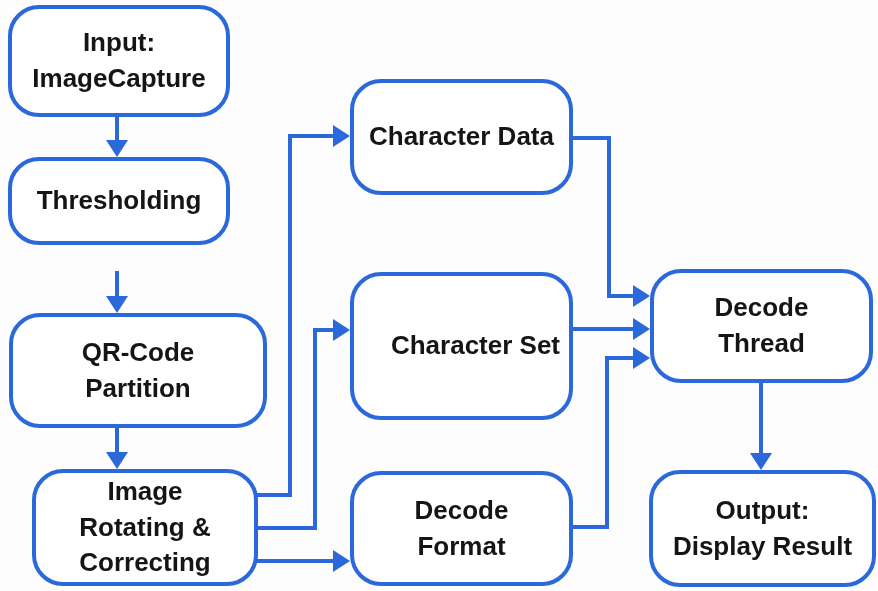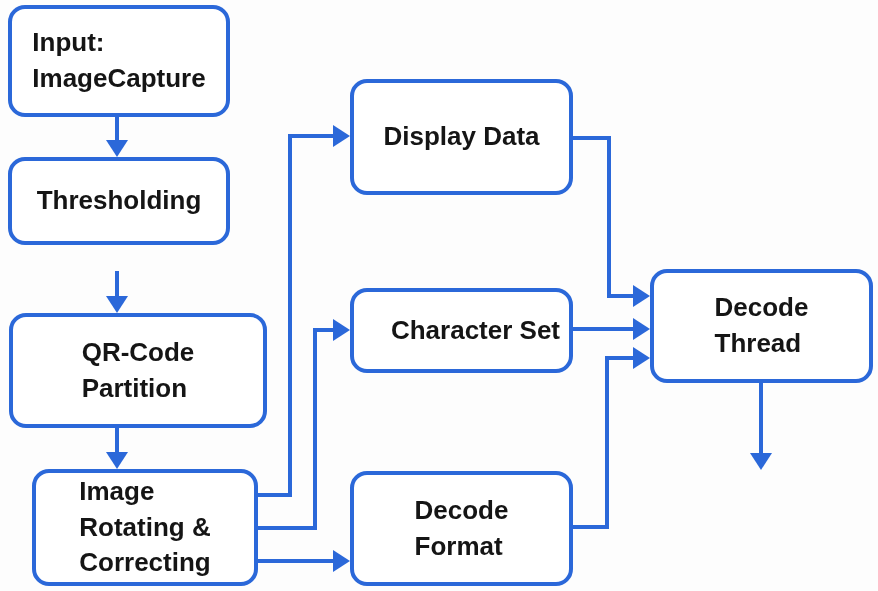--- a/index.html
+++ b/index.html
@@ -27,40 +27,41 @@
   }
   .edge-head{
     fill:var(--accent);
     stroke:none;
   }
   .node{
     position:absolute;
     box-sizing:border-box;
     background:var(--node-fill);
     border:4px solid var(--accent);
-    border-radius:17px;
+    border-radius:31px;
     display:flex;
     align-items:center;
     justify-content:center;
+    text-align:center;
   }
   .node-label{
     white-space:pre-line;
     font-weight:bold;
     font-size:26px;
     line-height:1.38;
     color:var(--text);
     letter-spacing:0px;
   }
   
   .n-input      {left:8px;  top:5px;   width:222px; height:112px;}
   .n-threshold  {left:8px;  top:157px; width:222px; height:88px;}
   .n-qr         {left:9px;  top:313px; width:258px; height:115px;}
   .n-rotate     {left:4px;  top:469px; width:226px; height:117px;margin-left:28px;}
   .n-activity   {left:350px;top:79px;  width:223px; height:116px;}
-  .n-charset    {left:350px;top:288px; width:223px; height:85px;padding-left:28px;}
+  .n-charset    {left:350px;top:272px; width:223px; height:148px;padding-left:28px;}
   .n-format     {left:350px;top:471px; width:223px; height:115px;}
   .n-thread     {left:650px;top:269px; width:223px; height:114px;}
   .n-output     {left:649px;top:470px; width:227px; height:117px;}
 </style>
 </head>
 <body>
 
 <div id="canvas">
 
   <svg id="connector-layer" width="878" height="591" viewBox="0 0 878 591" xmlns="http://www.w3.org/2000/svg">
@@ -110,31 +111,35 @@
 Partition</span>
   </div>
 
   <div class="node n-rotate">
     <span class="node-label">Image
 Rotating &amp;
 Correcting</span>
   </div>
 
   <div class="node n-activity">
-    <span class="node-label">Display Data</span>
+    <span class="node-label">Character Data</span>
   </div>
 
   <div class="node n-charset">
     <span class="node-label">Character Set</span>
   </div>
 
   <div class="node n-format">
     <span class="node-label">Decode
 Format</span>
   </div>
 
   <div class="node n-thread">
     <span class="node-label">Decode
 Thread</span>
   </div>
 
+  <div class="node n-output">
+    <span class="node-label">Output:
+Display Result</span>
+  </div>
 
 </div>
 
 </body></html>

